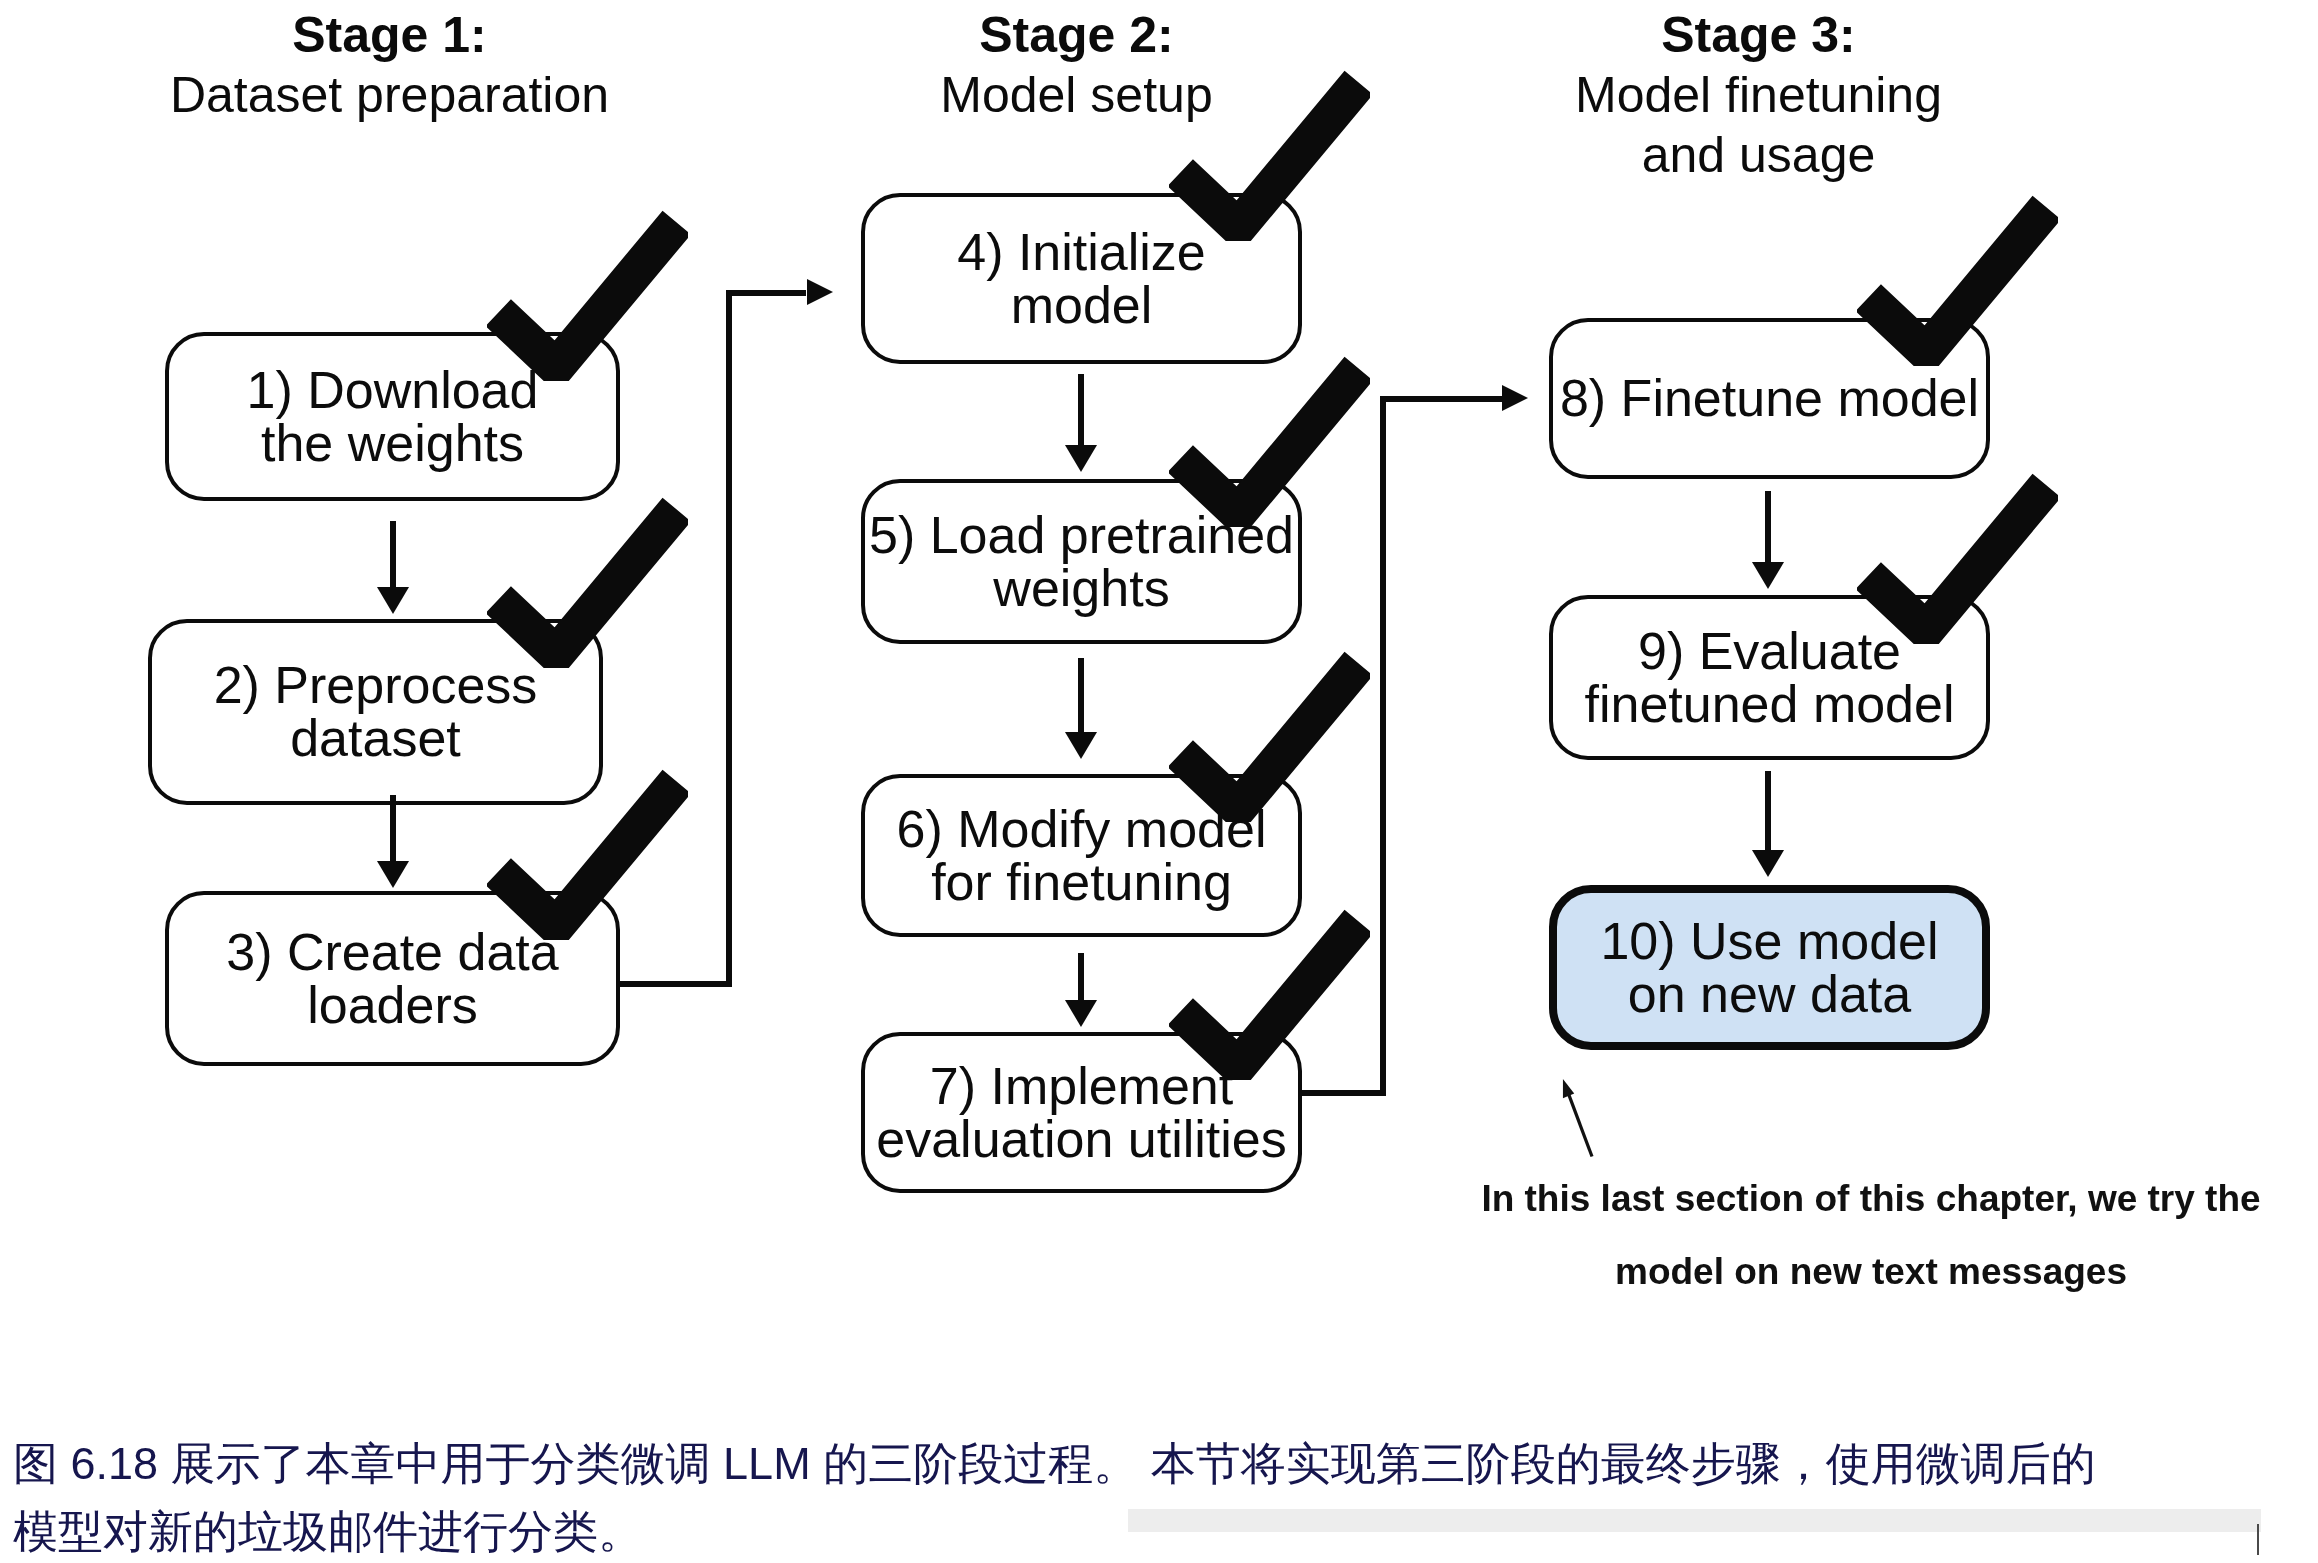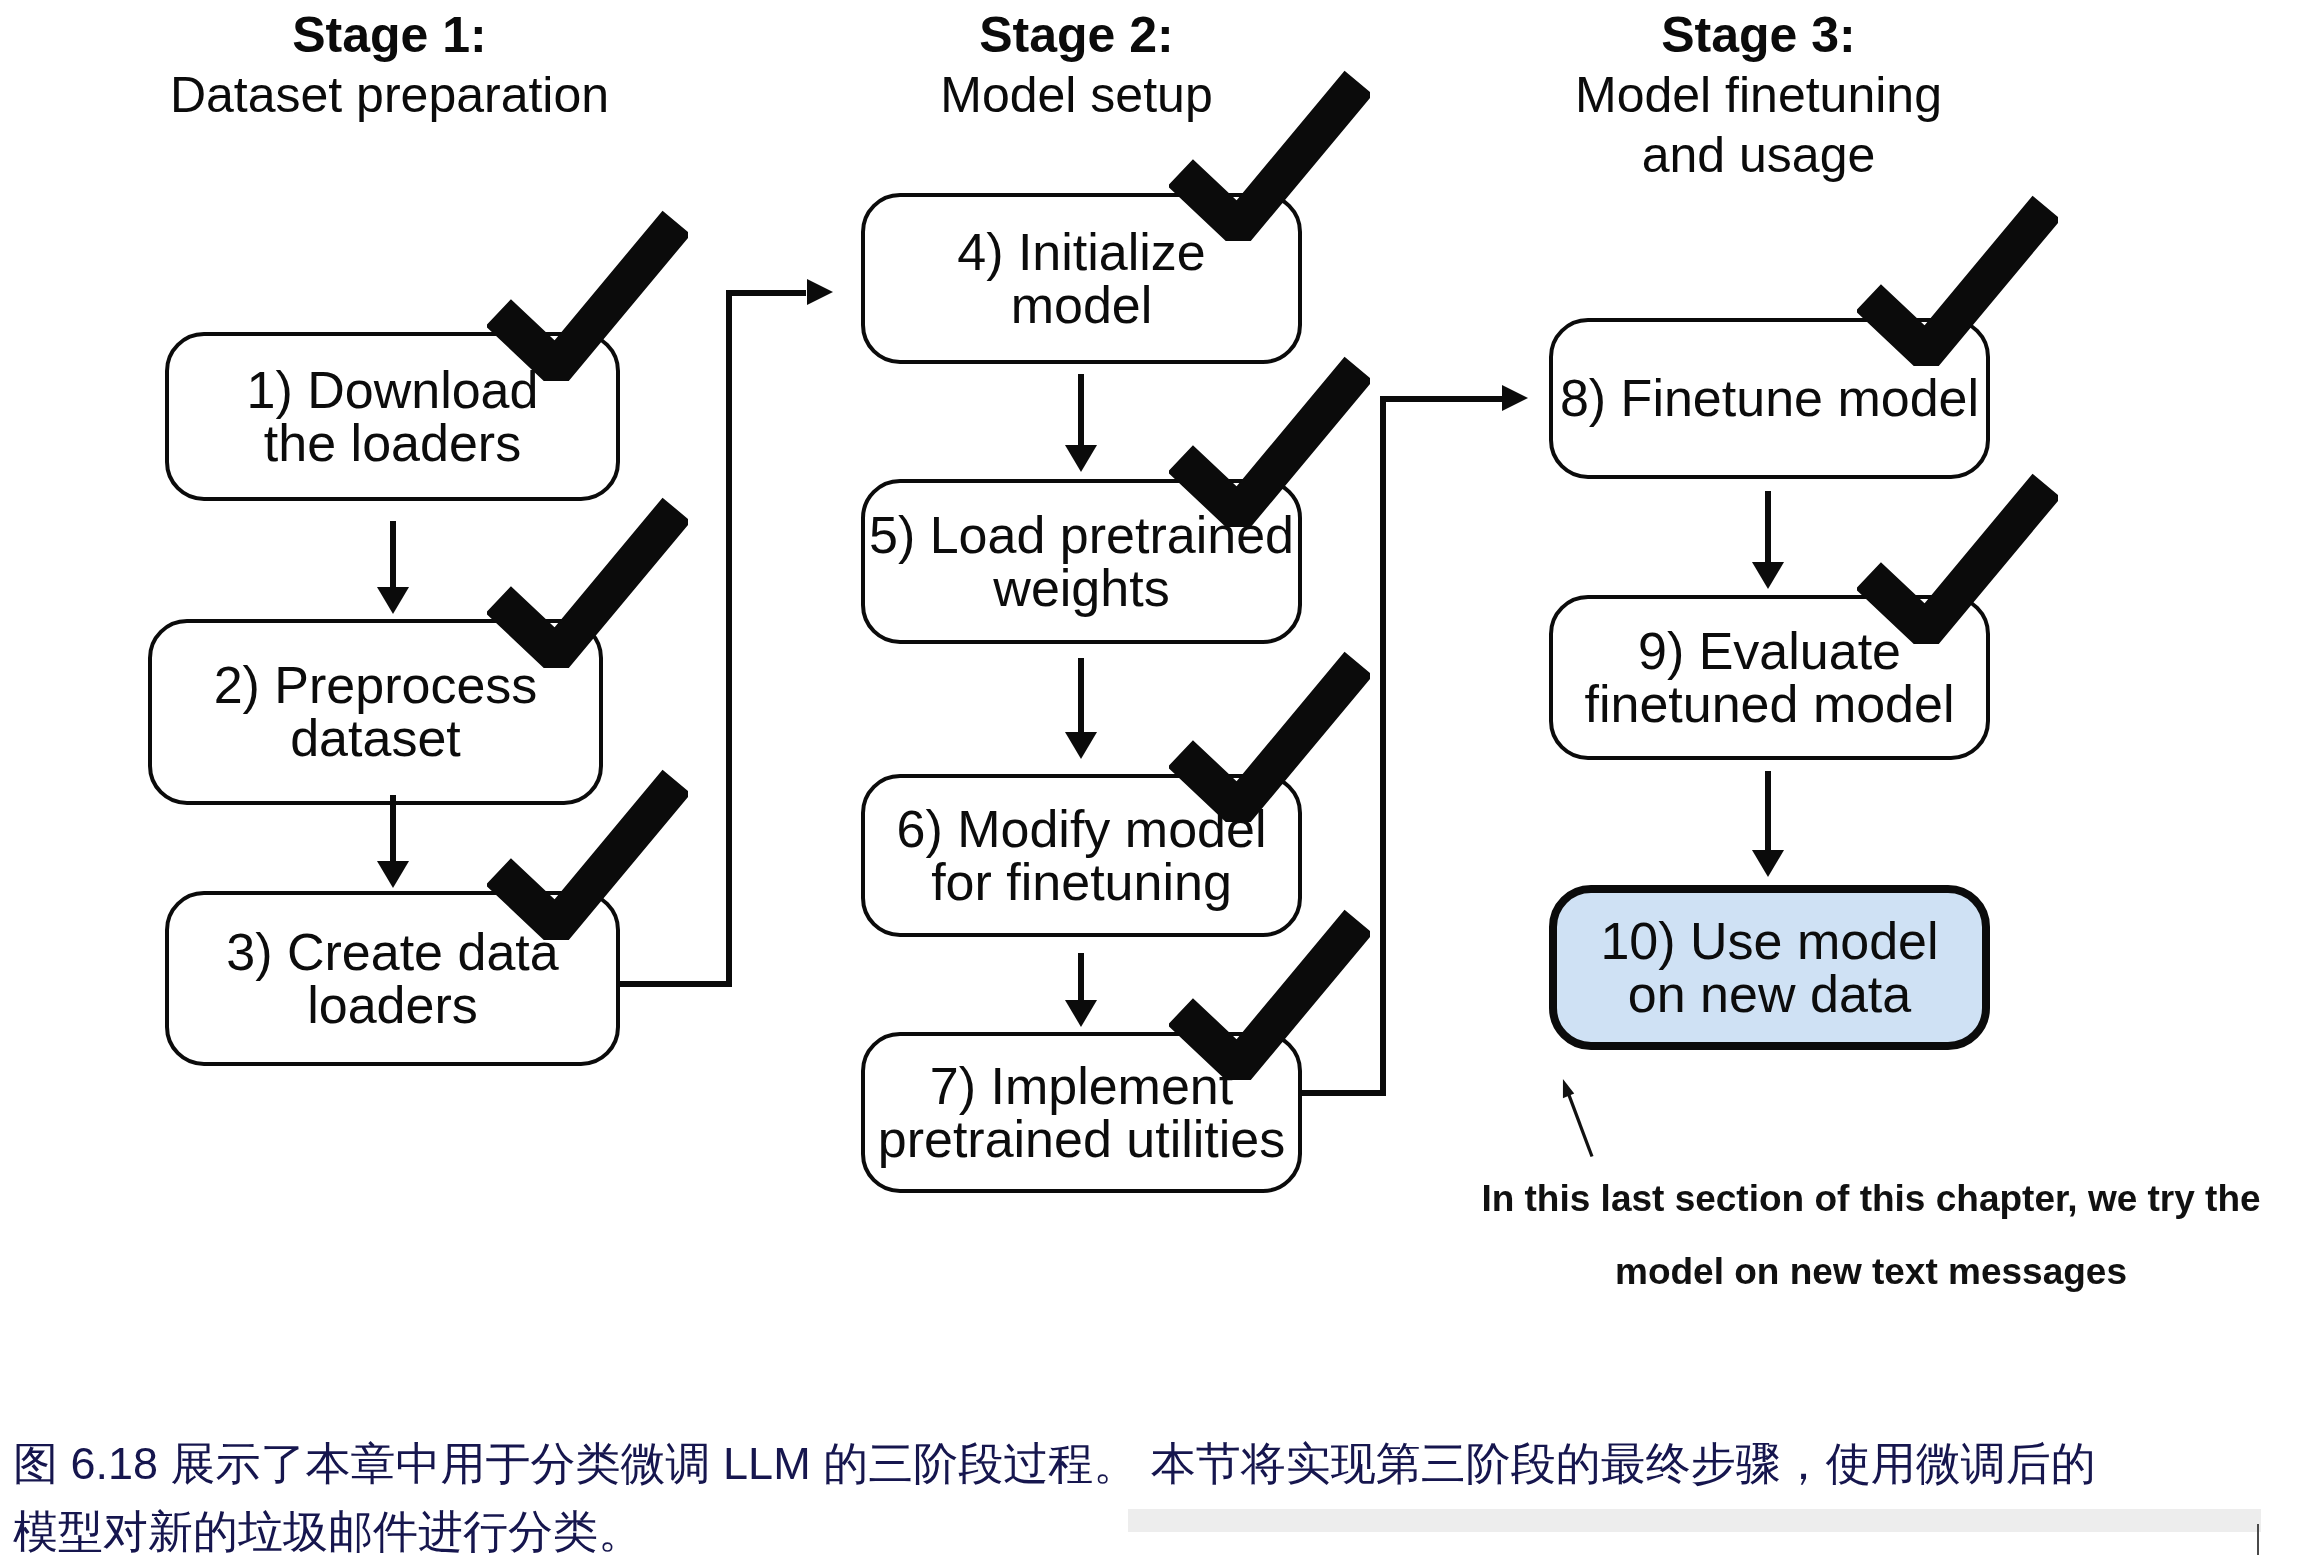--- a/index.html
+++ b/index.html
@@ -55,21 +55,21 @@
     <span class="s">Model setup</span>
   </div>
   <div class="stage-header" style="left:1453px;top:4.8px;">
     <span class="t">Stage 3:</span>
     <span class="s">Model finetuning</span>
     <span class="s">and usage</span>
   </div>
 
   <div class="flow-box" style="left:165px;top:332px;width:455px;height:169px;">
     <span>1) Download</span>
-    <span>the loaders</span>
+    <span>the weights</span>
   </div>
   <div class="flow-box" style="left:148px;top:619px;width:455px;height:186px;">
     <span>2) Preprocess</span>
     <span>dataset</span>
   </div>
   <div class="flow-box" style="left:165px;top:891px;width:455px;height:175px;text-align:right;">
     <span>3) Create data</span>
     <span>loaders</span>
   </div>
 
@@ -80,21 +80,21 @@
   <div class="flow-box" style="left:861px;top:479px;width:441px;height:165px;">
     <span>5) Load pretrained</span>
     <span>weights</span>
   </div>
   <div class="flow-box" style="left:861px;top:774px;width:441px;height:163px;">
     <span>6) Modify model</span>
     <span>for finetuning</span>
   </div>
   <div class="flow-box" style="left:861px;top:1032px;width:441px;height:161px;">
     <span>7) Implement</span>
-    <span>pretrained utilities</span>
+    <span>evaluation utilities</span>
   </div>
 
   <div class="flow-box" style="left:1549px;top:318px;width:441px;height:161px;">
     <span>8) Finetune model</span>
   </div>
   <div class="flow-box" style="left:1549px;top:595px;width:441px;height:165px;">
     <span>9) Evaluate</span>
     <span>finetuned model</span>
   </div>
   <div class="flow-box highlight" style="left:1549px;top:885px;width:441px;height:165px;">

